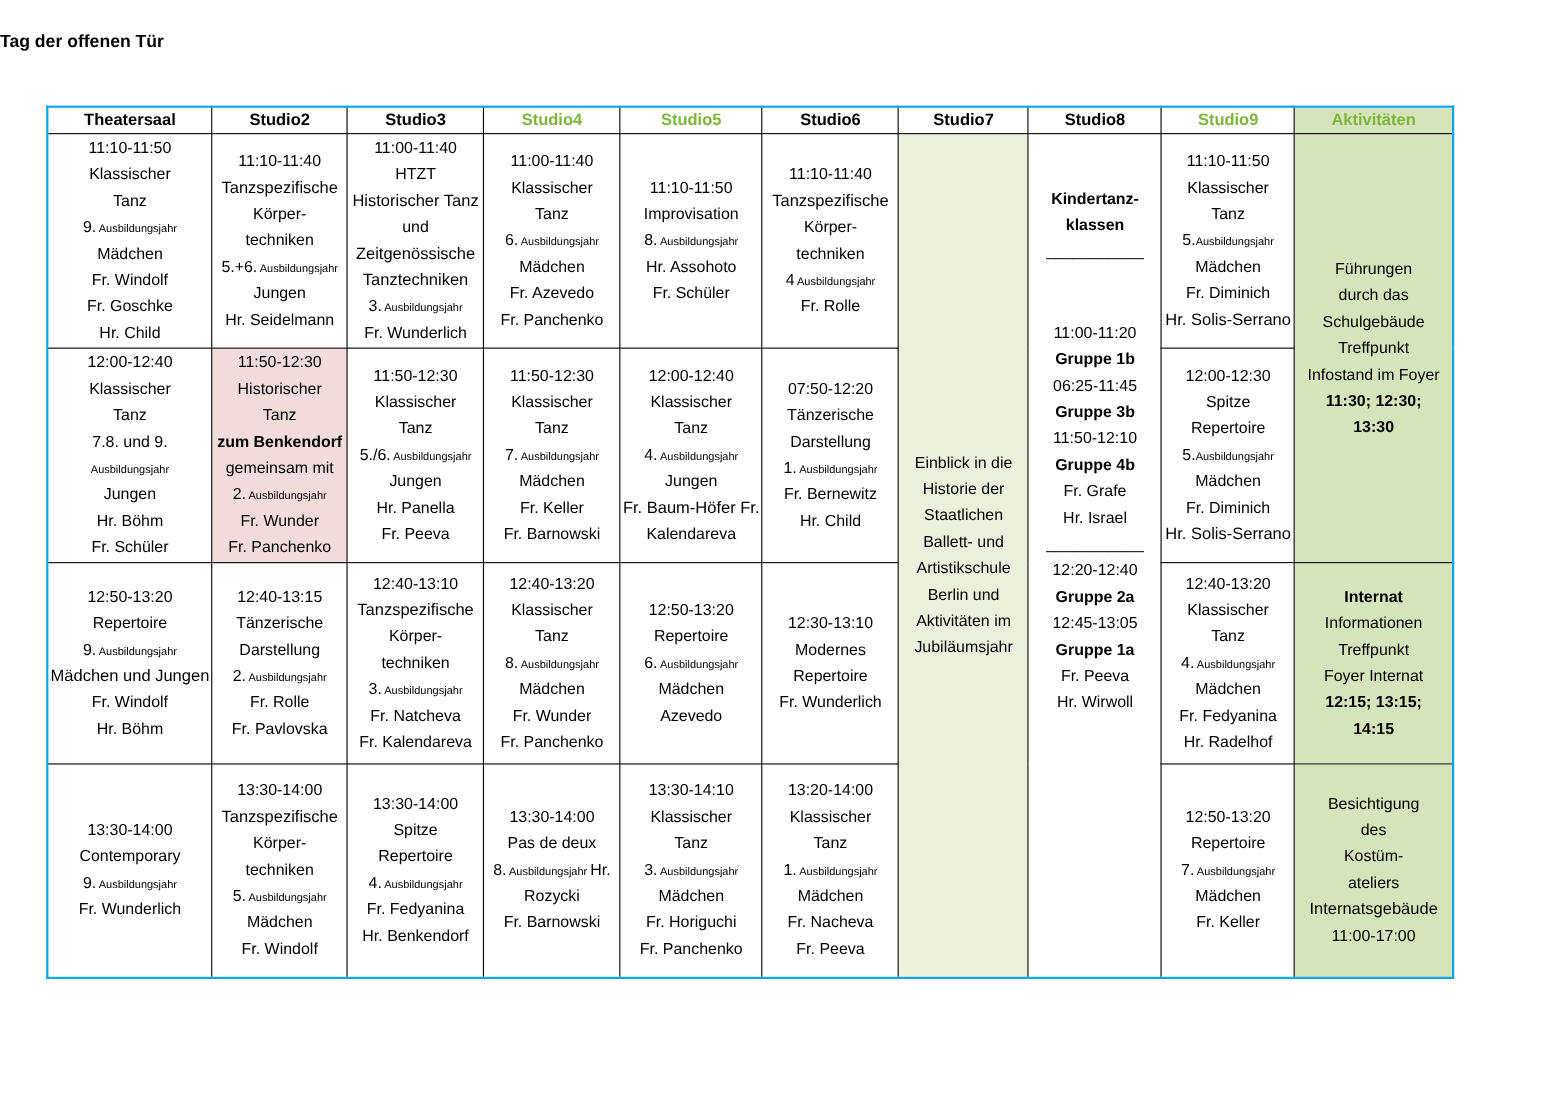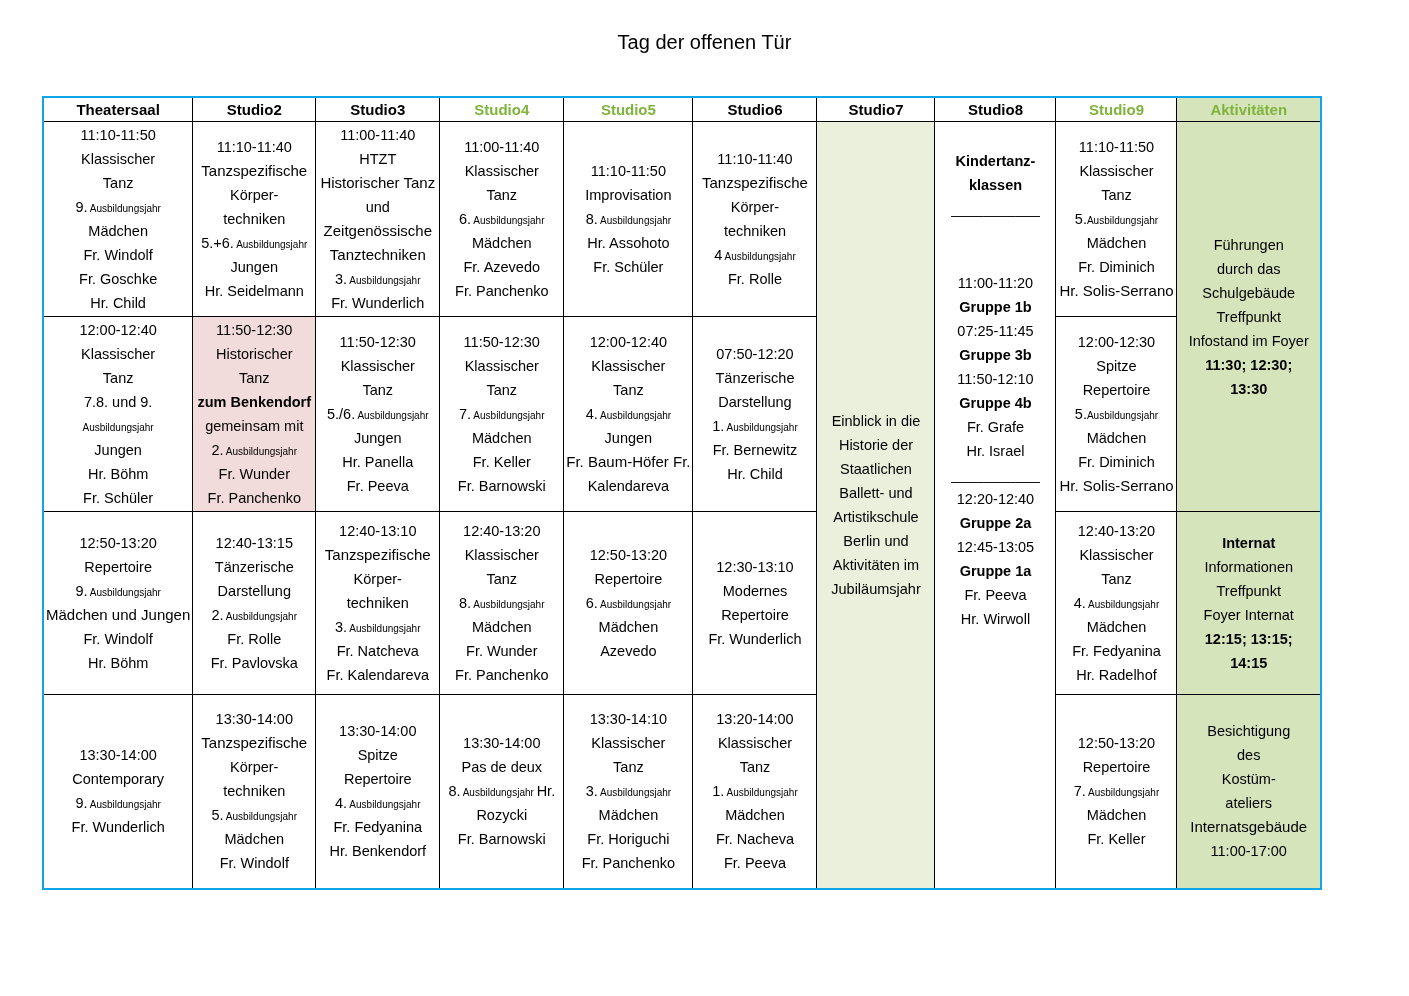--- a/index.html
+++ b/index.html
@@ -14,23 +14,23 @@
     width: 1409px;
     height: 996px;
     background: #fff;
     overflow: hidden;
   }
   .title-block {
     position: absolute;
     top: 26px;
     left: 0;
     width: 100%;
-    text-align: center;
-    font-weight: normal;
-    font-size: 20px;
+    text-align: left;
+    font-weight: bold;
+    font-size: 16px;
     line-height: 1.65;
   }
   table.schedule {
     position: absolute;
     left: 42px;
     top: 96px;
     border-collapse: collapse;
     table-layout: fixed;
     border: 2px solid #0ea5e9;
   }
@@ -51,21 +51,21 @@
   tbody tr:nth-child(2) { height: 183px; }
   tbody tr:nth-child(3) { height: 183px; }
   tbody tr:nth-child(4) { height: 194px; }
 
   .green-text { color: var(--green-text, #7FB43C); }
   .bg-green7  { background: var(--green7-bg, #EBF0DC); }
   .bg-green   { background: var(--green-bg, #D6E4BC); }
   .bg-pink    { background: var(--pink-bg, #F2DCDB); }
 
   .v-top { vertical-align: top; }
-  .v-top .cell-inner { padding-top: 26px; }
+  .v-top .cell-inner { padding-top: 46px; }
 
   .cell-inner { width: 100%; }
   .line { line-height: 1.5; min-height: 20px; white-space: nowrap; }
   .line.gap { height: 50px; }
 
   .s-n { font-size: 14.5px; }
   .s-b { font-size: 14.5px; font-weight: bold; }
   .s-m { font-size: 15px; }
   .s-s { font-size: 10px; }
 </style>
@@ -184,21 +184,21 @@
             </div>
           </td>
           <td rowspan="4" class="v-top">
             <div class="cell-inner">
               <div class="line"><span class="s-b">Kindertanz-</span></div>
               <div class="line"><span class="s-b">klassen</span></div>
               <div class="line"><span class="s-n">___________</span></div>
               <div class="line gap"></div>
               <div class="line"><span class="s-n">11:00-11:20</span></div>
               <div class="line"><span class="s-b">Gruppe 1b</span></div>
-              <div class="line"><span class="s-n">07:25-11:45</span></div>
+              <div class="line"><span class="s-n">06:25-11:45</span></div>
               <div class="line"><span class="s-b">Gruppe 3b</span></div>
               <div class="line"><span class="s-n">11:50-12:10</span></div>
               <div class="line"><span class="s-b">Gruppe 4b</span></div>
               <div class="line"><span class="s-n">Fr. Grafe</span></div>
               <div class="line"><span class="s-n">Hr. Israel</span></div>
               <div class="line"><span class="s-n">___________</span></div>
               <div class="line"><span class="s-n">12:20-12:40</span></div>
               <div class="line"><span class="s-b">Gruppe 2a</span></div>
               <div class="line"><span class="s-n">12:45-13:05</span></div>
               <div class="line"><span class="s-b">Gruppe 1a</span></div>

